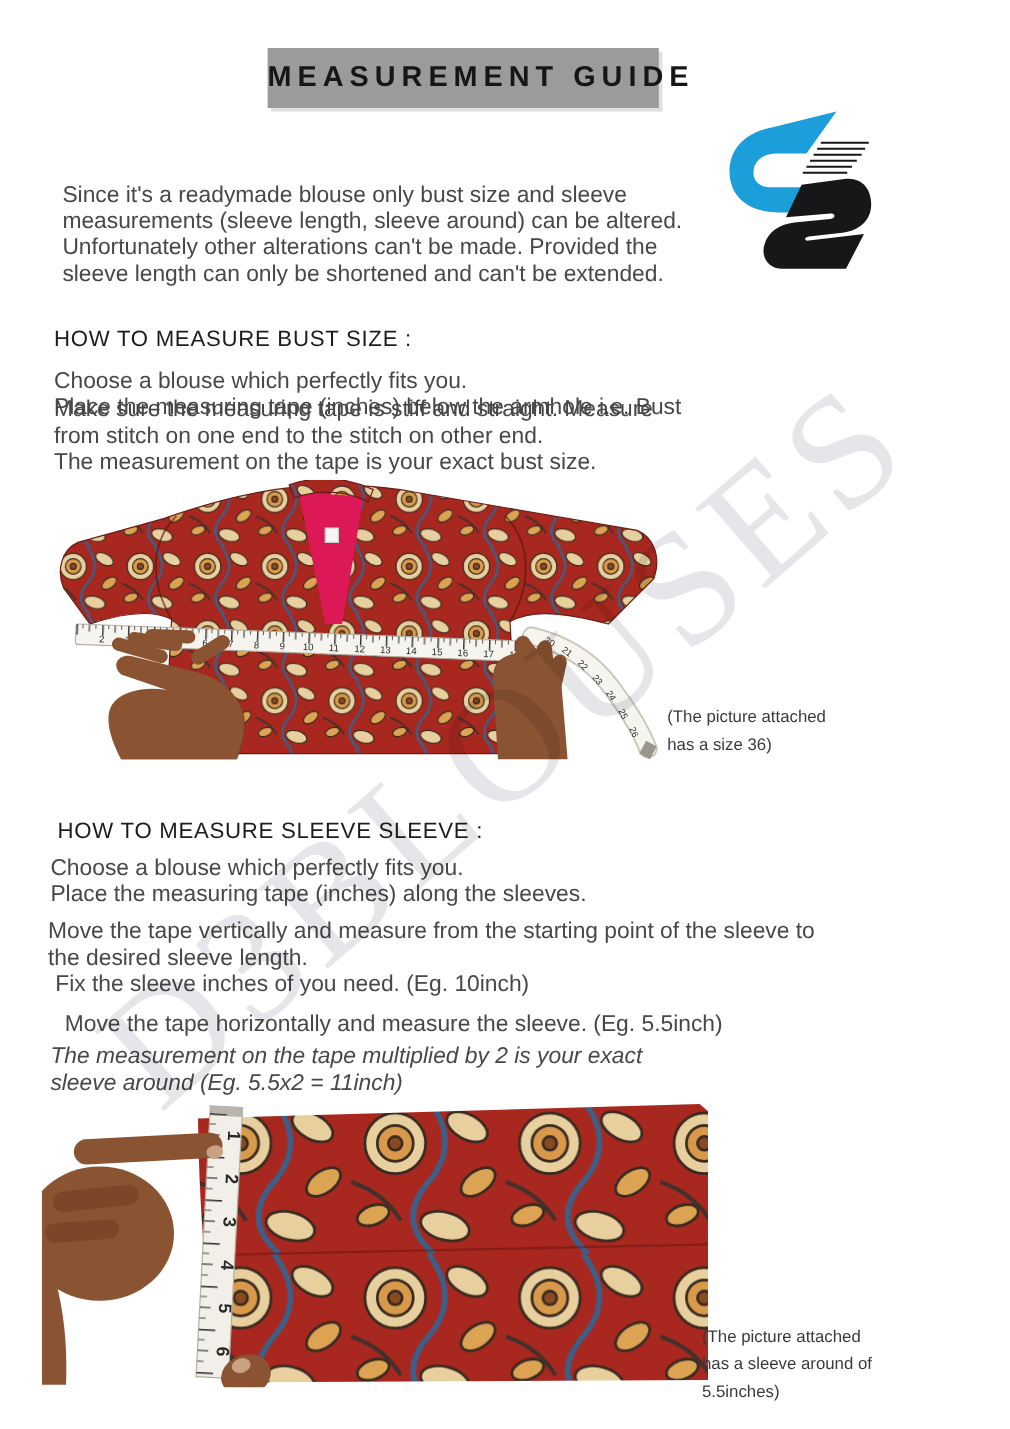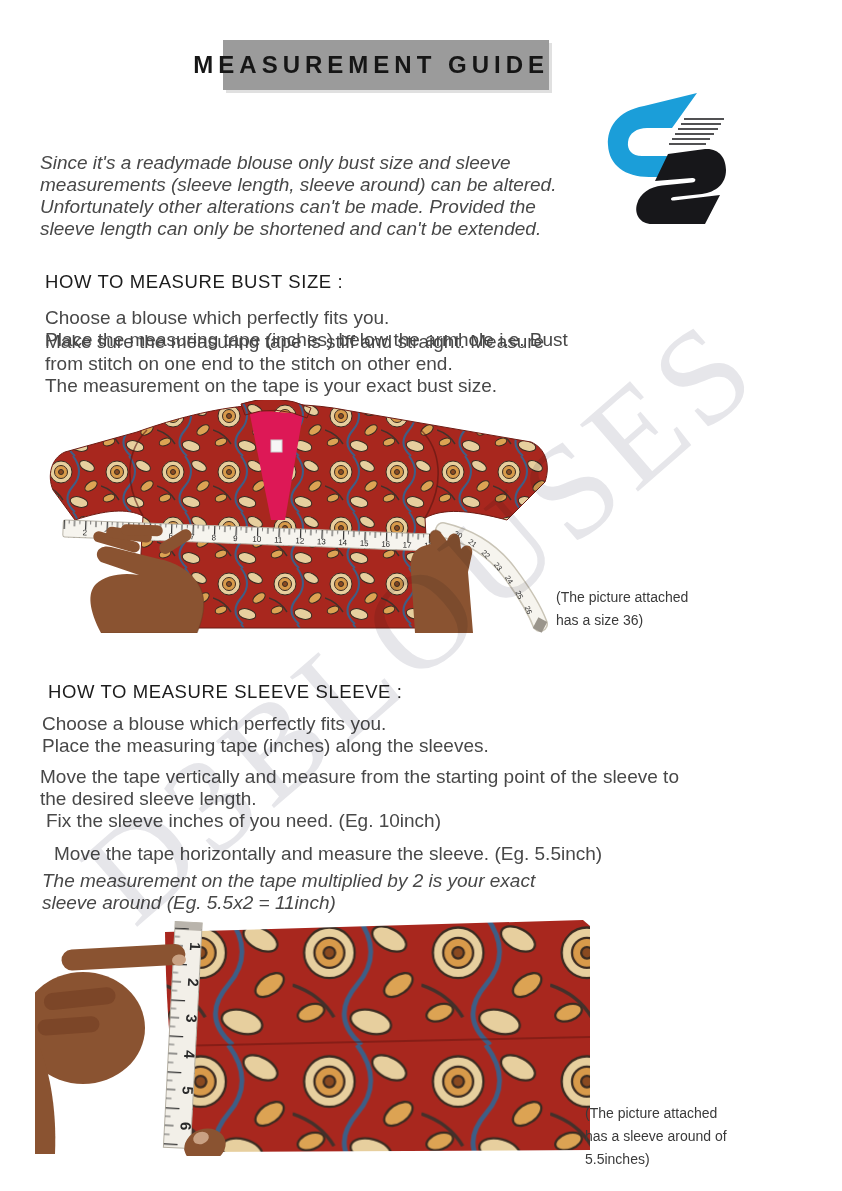--- a/index.html
+++ b/index.html
@@ -13,39 +13,39 @@
     left:-10px;top:340px;width:860px;height:560px;
     display:flex;align-items:center;justify-content:center;
     transform:rotate(-41deg);
     font-family:"Liberation Serif", serif;
     font-size:135px;letter-spacing:8px;color:#e6e6ea;
     mix-blend-mode:multiply;z-index:6;pointer-events:none;white-space:nowrap;
   }
   
   .header-bar{
     left:223px;top:40px;width:326px;height:50px;background:#9b9b9b;
-    display:flex;align-items:center;justify-content:flex-end;
+    display:flex;align-items:center;justify-content:flex-start;
     box-shadow:3px 3px 0 rgba(0,0,0,0.12);z-index:2;
   }
   .header-bar span{
     font-size:24px;font-weight:bold;letter-spacing:5px;color:#161616;white-space:nowrap;
   }
   .logo{left:600px;top:92px;z-index:2;}
   .body-text{
     font-size:19px;line-height:22px;color:#484848;white-space:pre-line;z-index:2;
   }
   .section-heading{
     font-size:18.5px;font-weight:normal;letter-spacing:0.6px;color:#1c1c1c;z-index:2;white-space:nowrap;
   }
   .caption{
     font-size:14px;line-height:23px;color:#3a3a3a;white-space:pre-line;z-index:2;
   }
   .photo{z-index:1;}
   svg text{font-family:"Liberation Sans", sans-serif;}
-  #intro{left:40px;top:133px;width:545px;font-style:italic;}
+  #intro{left:52px;top:133px;width:545px;}
   #bust-heading{left:45px;top:256px;}
   #bust-steps-1{left:45px;top:288px;}
   #bust-steps-2{left:45px;top:312px;}
   #bust-photo{left:45px;top:400px;}
   #bust-caption{left:556px;top:572px;width:210px;}
   #sleeve-heading{left:48px;top:666px;}
   #sleeve-steps-1{left:42px;top:694px;}
   #sleeve-steps-2{left:40px;top:747px;}
   #sleeve-steps-3{left:46px;top:791px;}
   #sleeve-steps-4{left:54px;top:824px;}

